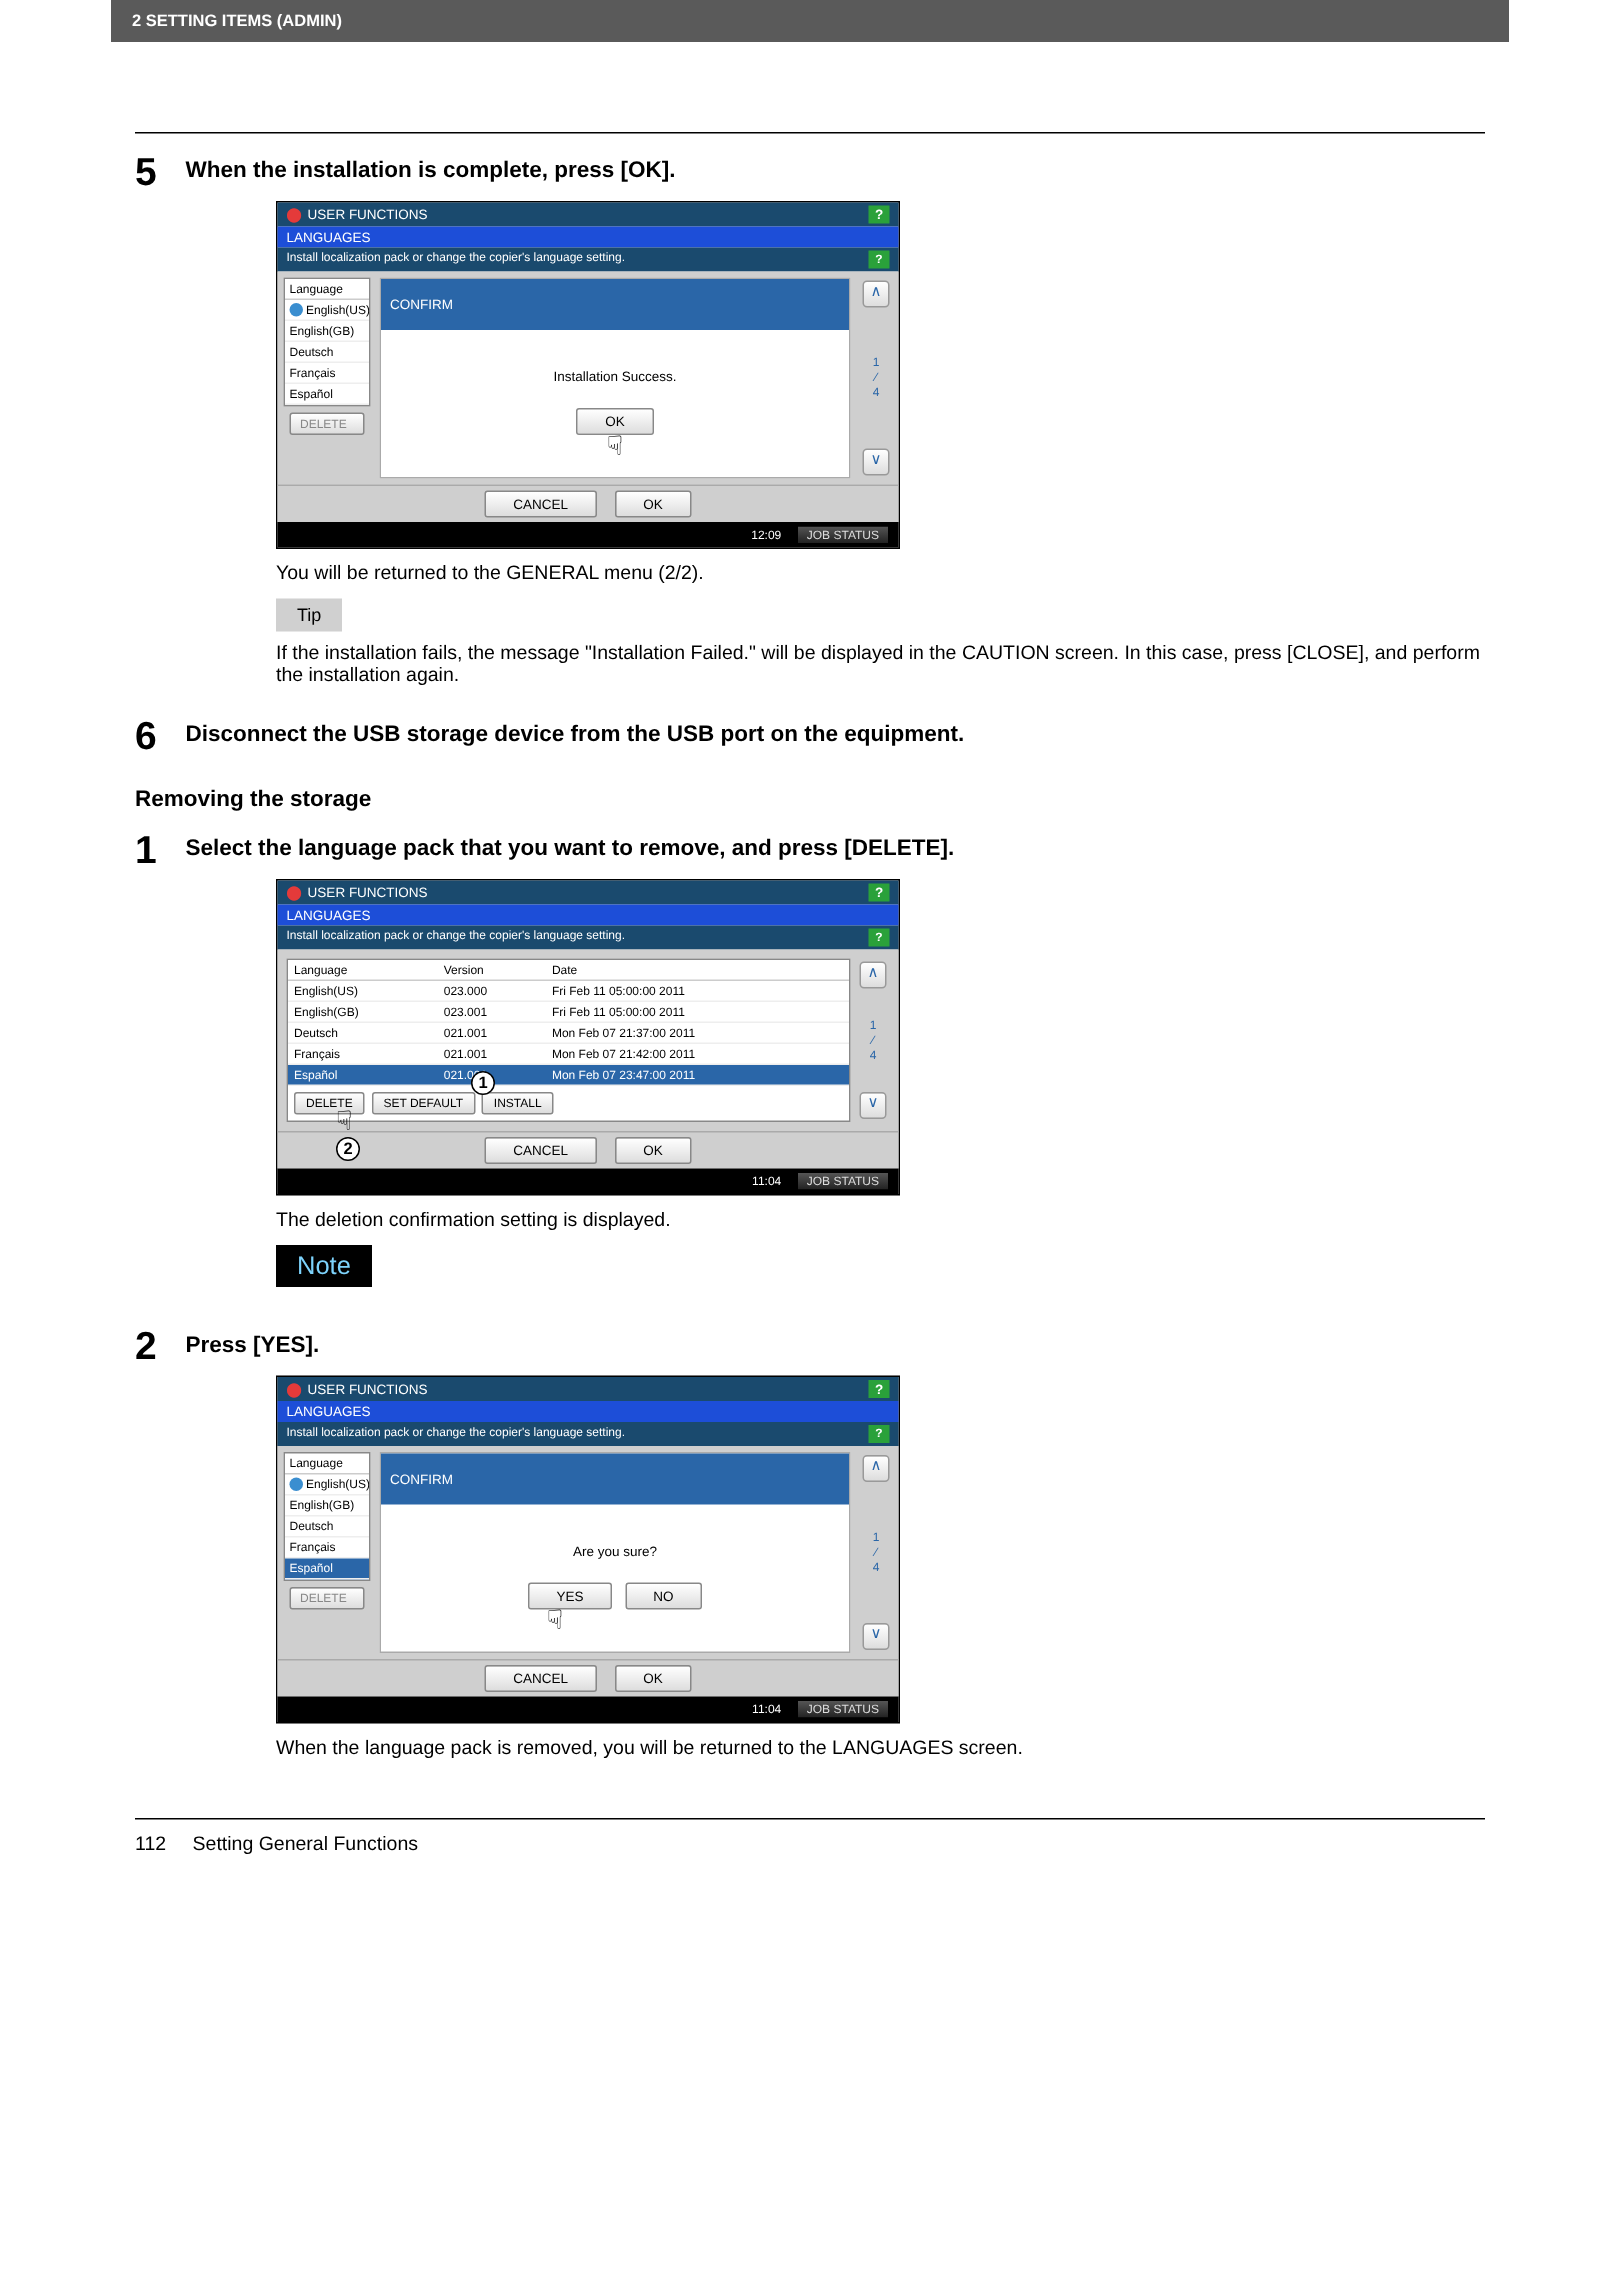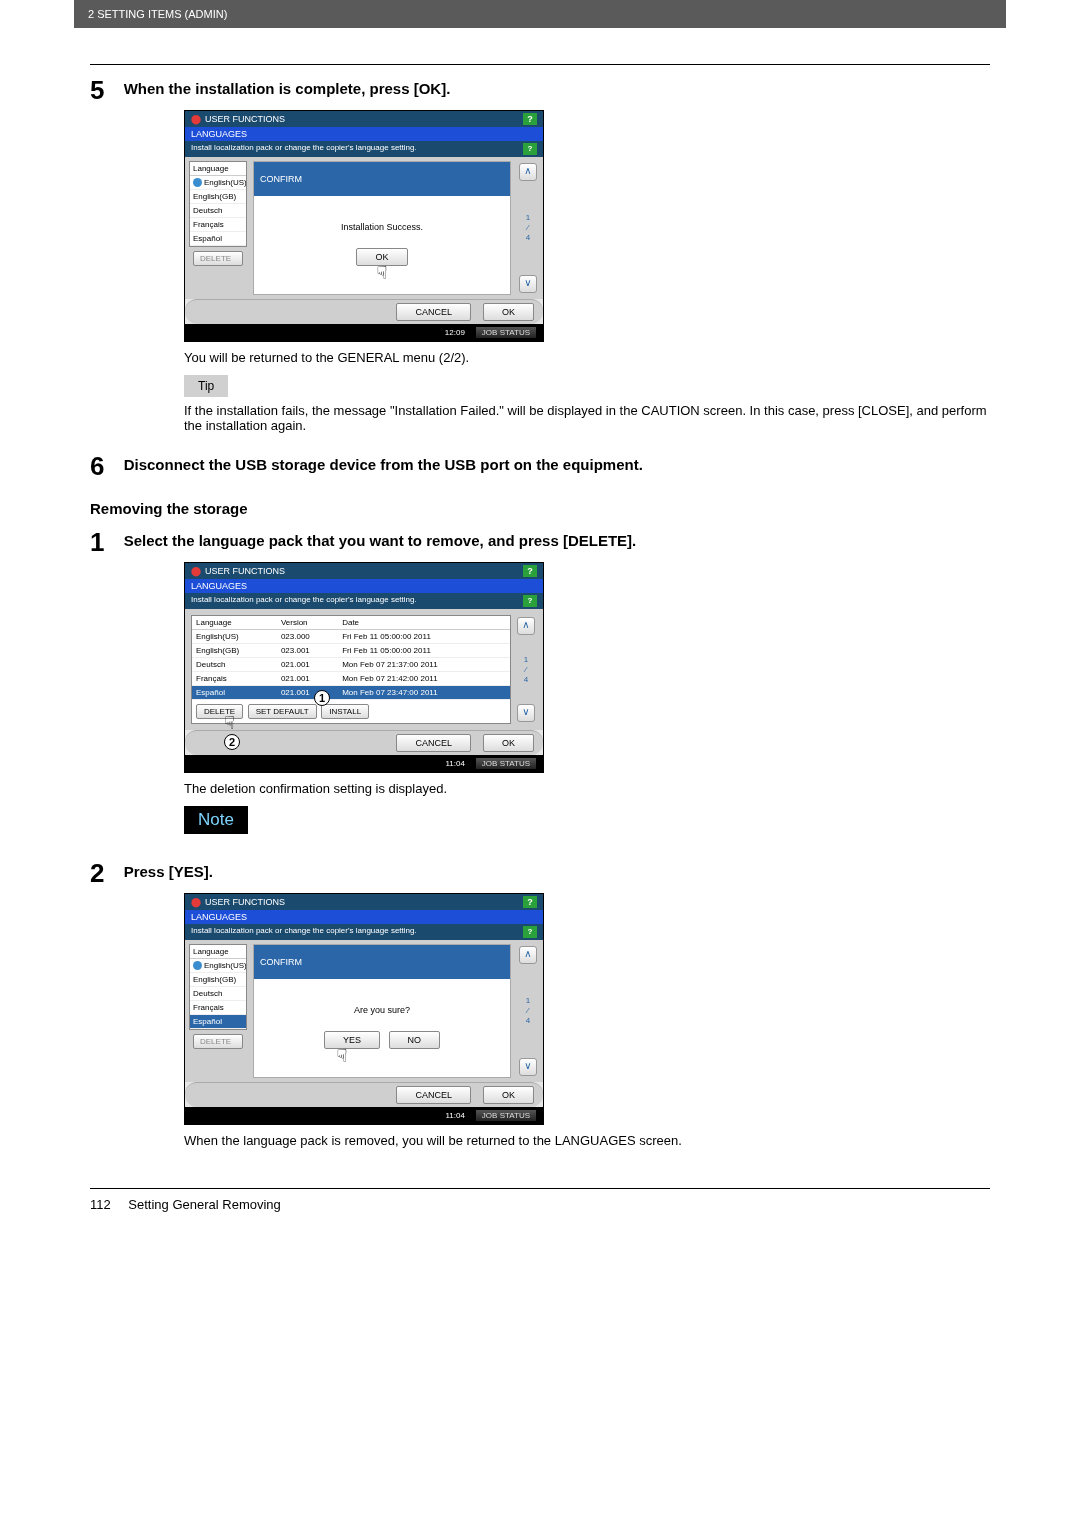--- a/index.html
+++ b/index.html
@@ -1,23 +1,23 @@
 <!DOCTYPE html>
 <html><head>
 <meta charset="utf-8">
 <style>
   * { margin: 0; padding: 0; box-sizing: border-box; }
   body { font-family: Arial, Helvetica, sans-serif; font-size: 13px; color: #000; background: #fff; width: 1080px; }
   .page { padding: 0 90px 40px 90px; }
-  .header-bar { background: #5a5a5a; color: #fff; font-size: 11px; font-weight: normal; padding: 8px 14px; margin-bottom: 36px; margin-left: -16px; margin-right: -16px; }
+  .header-bar { background: #5a5a5a; color: #fff; font-size: 11px; font-weight: bold; padding: 8px 14px; margin-bottom: 60px; margin-left: -16px; margin-right: -16px; }
   .step { margin-left: 38px; margin-bottom: 18px; }
   .step-head { font-weight: bold; font-size: 15px; margin-bottom: 6px; }
   .step-num { display:inline-block; width:30px; font-size:26px; font-weight:bold; margin-left:-38px; vertical-align:middle; }
   .hr-top { border: none; border-top: 1px solid #000; margin: 0 0 10px 0; }
-  .screenshot { width: 360px; border: 1px solid #000; margin: 4px 0 8px 56px; background: #e6e6e6; font-size: 9px; position: relative; }
+  .screenshot { width: 416px; border: 1px solid #000; margin: 4px 0 8px 56px; background: #e6e6e6; font-size: 9px; position: relative; }
   .ss-top { background: #1a4a6e; color: #fff; padding: 2px 6px; display:flex; justify-content:space-between; align-items:center; }
   .ss-top .tlogo { color:#e43a3a; font-weight:bold; margin-right:4px; }
   .ss-top .help { background:#2aa13a; color:#fff; width:14px; height:12px; text-align:center; line-height:12px; font-weight:bold; }
   .ss-sub { background:#1d4ed8; color:#fff; padding:2px 6px; }
   .ss-bar { background:#1a4a6e; color:#fff; padding:2px 6px; display:flex; justify-content:space-between; font-size:8px; }
   .ss-bar .help2 { background:#2aa13a; color:#fff; width:14px; height:12px; text-align:center; line-height:12px; font-weight:bold; }
   .ss-body { background:#cfcfcf; padding:4px; display:flex; }
   .ss-left { width:58px; background:#fff; border:1px solid #888; }
   .ss-left-hdr { padding:2px 3px; border-bottom:1px solid #ccc; font-size:8px; }
   .ss-row { padding:2px 3px; border-bottom:1px solid #eee; font-size:8px; white-space:nowrap; overflow:hidden; }
@@ -25,21 +25,21 @@
   .ss-row .chk { display:inline-block; width:9px; height:9px; background:#3a8ed0; border-radius:50%; vertical-align:middle; margin-right:2px; }
   .ss-center { flex:1; padding:0 6px; }
   .confirm-box { background:#fff; border:1px solid #aaa; min-height:130px; position:relative; }
   .confirm-title { background:#2a66a8; color:#fff; padding:12px 6px; font-size:9px; }
   .confirm-msg { text-align:center; padding:26px 0 10px; font-size:9px; }
   .confirm-btns { text-align:center; padding:6px; }
   .cbtn { display:inline-block; border:1px solid #888; background:linear-gradient(#fff,#ddd); padding:3px 18px; font-size:9px; margin:0 3px; border-radius:2px; }
   .ss-right { width:22px; display:flex; flex-direction:column; align-items:center; justify-content:space-between; padding:2px 0; }
   .scroll-btn { width:18px; height:18px; background:linear-gradient(#fff,#ddd); border:1px solid #999; border-radius:3px; text-align:center; line-height:14px; font-size:10px; color:#2a66a8; }
   .page-ind { font-size:8px; text-align:center; line-height:10px; color:#2a66a8; }
-  .ss-footer { background:#cfcfcf; padding:3px 6px; display:flex; justify-content:flex-end; border-top:1px solid #aaa; gap:6px;border-radius:12px; }
+  .ss-footer { background:#cfcfcf; padding:3px 6px; display:flex; justify-content:center; border-top:1px solid #aaa; gap:6px; }
   .ss-status { background:#000; color:#fff; padding:2px 6px; display:flex; justify-content:flex-end; font-size:8px; align-items:center; gap:10px; }
   .ss-status .jbtn { background:linear-gradient(#555,#222); border:1px solid #000; padding:1px 6px; color:#ddd; }
   .delete-btn { display:inline-block; border:1px solid #888; background:linear-gradient(#fff,#ddd); padding:2px 6px; font-size:8px; margin:4px; border-radius:2px; color:#888; }
   .action-btns { padding:4px; }
   .abtn { display:inline-block; border:1px solid #888; background:linear-gradient(#fff,#ddd); padding:2px 7px; font-size:8px; border-radius:2px; margin-right:2px; }
   .callout { display:inline-block; width:16px; height:16px; border:1.5px solid #000; border-radius:50%; text-align:center; line-height:14px; font-weight:bold; font-size:11px; background:#fff; }
   .hand { display:inline-block; font-size:18px; color:#000; transform:translateY(-4px); }
   .body-text { margin-left:56px; margin-bottom:10px; font-size:13px; }
   .tip-label { display:inline-block; background:#d0d0d0; padding:4px 14px; font-size:12px; margin-left:56px; margin-bottom:6px; }
   .note-label { display:inline-block; background:#000; color:#7dd3fc; padding:4px 14px; font-size:17px; margin-left:56px; margin-bottom:6px; }
@@ -256,16 +256,16 @@
           <span>11:04</span>
           <span class="jbtn">JOB STATUS</span>
         </div>
     </div>
 
     <div class="body-text">When the language pack is removed, you will be returned to the LANGUAGES screen.</div>
   </div>
 
   <div class="footer">
     <span class="pnum">112</span>
-    <span>Setting General Removing</span>
+    <span>Setting General Functions</span>
   </div>
 
 </div>
 
 </body></html>

